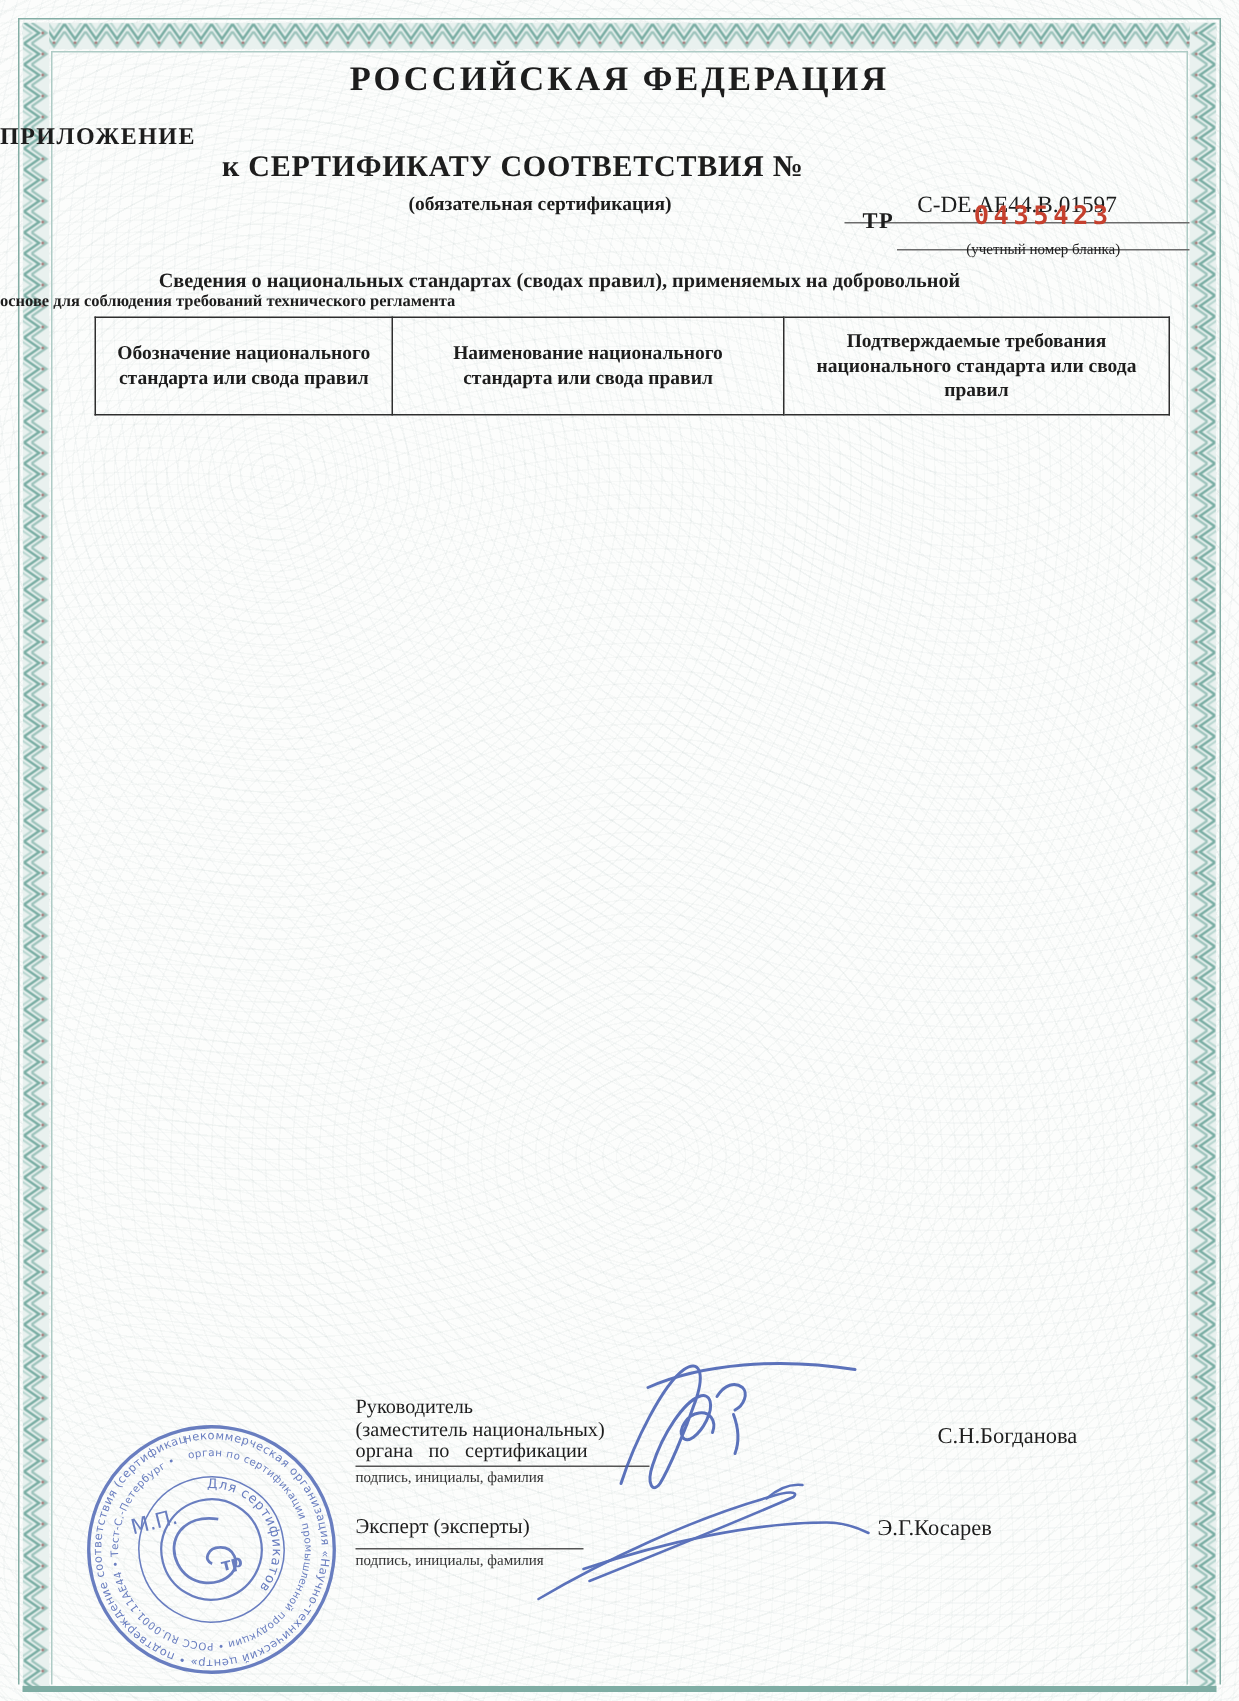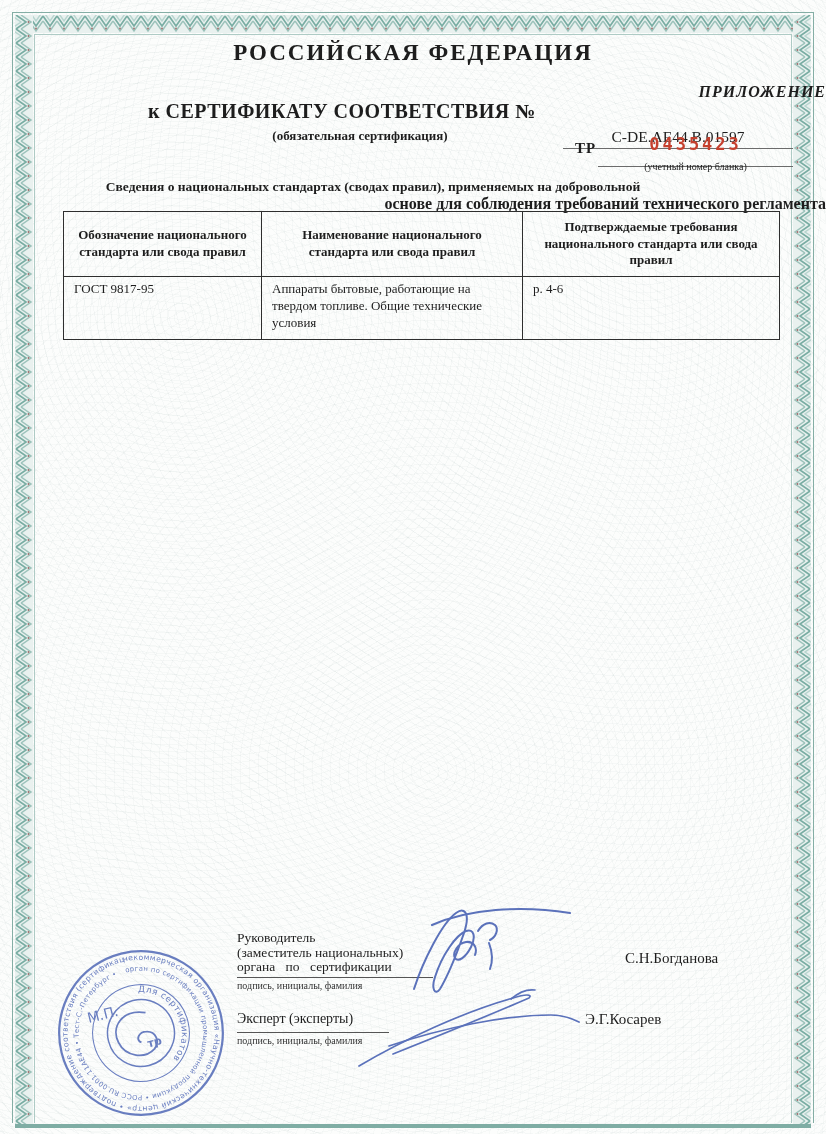--- a/index.html
+++ b/index.html
@@ -18,31 +18,31 @@
   
   .frame-outer{left:12px;top:12px;width:800px;height:1110px;border:1.4px solid #84aea5;border-bottom:none;}
   .frame-inner{left:34px;top:34px;width:756px;height:1088px;border:1px solid #aecbc5;border-bottom:none;}
   .band{display:block;}
   .band-top{left:15px;top:15px;}
   .band-left{left:15px;top:15px;}
   .band-right{left:793px;top:15px;}
   .band-bottom{left:15px;top:1124px;width:796px;height:4px;background:#7fada4;}
   
   .title{left:0;top:40px;width:826px;text-align:center;font-size:23px;font-weight:bold;letter-spacing:2px;}
-  .appendix{left:0;top:83px;width:826px;text-align:right;font-size:16px;font-weight:bold;letter-spacing:1px;font-style:italic;}
+  .appendix{left:0;top:83px;width:826px;text-align:left;font-size:16px;font-weight:bold;letter-spacing:1px;}
   .cert-label{left:148px;top:100px;font-size:20px;font-weight:bold;letter-spacing:.5px;white-space:nowrap;}
   .cert-number{left:563px;top:104px;width:230px;text-align:center;font-size:15.5px;border-bottom:1.5px solid #6b6b6b;padding-bottom:2px;margin-top:24px;}
   .mandatory{left:150px;top:128px;width:420px;text-align:center;font-size:13px;font-weight:bold;}
   .tr-label{left:575px;top:140px;font-size:15px;font-weight:bold;letter-spacing:1px;}
   .serial-line{left:598px;top:134px;width:195px;text-align:center;border-bottom:1.5px solid #6b6b6b;padding-bottom:12px;}
   .serial{font-family:"DejaVu Sans Mono",monospace;font-size:17px;font-weight:bold;letter-spacing:3px;color:#c5402e;}
   .blank-caption{left:598px;top:161px;width:195px;text-align:center;font-size:10px;}
   
   .intro1{left:0;top:179px;width:746px;text-align:center;font-size:13.5px;font-weight:bold;}
-  .intro2{left:0;top:195px;width:826px;text-align:right;font-size:16px;font-weight:bold;}
+  .intro2{left:0;top:195px;width:826px;text-align:left;font-size:11px;font-weight:bold;}
   
   table.standards{left:63px;top:211px;position:absolute;width:716px;border-collapse:collapse;table-layout:fixed;}
   table.standards th, table.standards td{border:1.4px solid #2e2e2e;font-size:13px;line-height:1.3;}
   table.standards th{font-weight:bold;text-align:center;vertical-align:middle;padding:4px 10px;height:56px;}
   table.standards td{vertical-align:top;text-align:left;padding:4px 10px 6px;}
   tr.r1 td{height:52px;} tr.r2 td{height:38px;}
   
   .role{left:237px;top:931px;font-size:13.5px;line-height:14.5px;}
   .role .justify{word-spacing:7px;}
   .sigline-head{left:237px;top:977px;width:196px;border-top:1.3px solid #555;}
@@ -119,25 +119,20 @@
         <col style="width:257px">
       </colgroup>
     <thead>
       <tr>
         <th>Обозначение национального стандарта или свода правил</th>
         <th>Наименование национального стандарта или свода правил</th>
         <th>Подтверждаемые требования национального стандарта или свода правил</th>
       </tr>
     </thead>
     <tbody>
-      <tr class="r1">
-        <td>ГОСТ 9817-95</td>
-        <td>Аппараты бытовые, работающие на твердом топливе. Общие технические условия</td>
-        <td>р. 4-6</td>
-      </tr>
     </tbody>
   </table>
 
   <div class="abs role">
     <div>Руководитель</div>
     <div>(заместитель национальных)</div>
     <div class="justify">органа по сертификации</div>
   </div>
   <div class="abs sigline-head"></div>
   <div class="abs cap-head">подпись, инициалы, фамилия</div>

